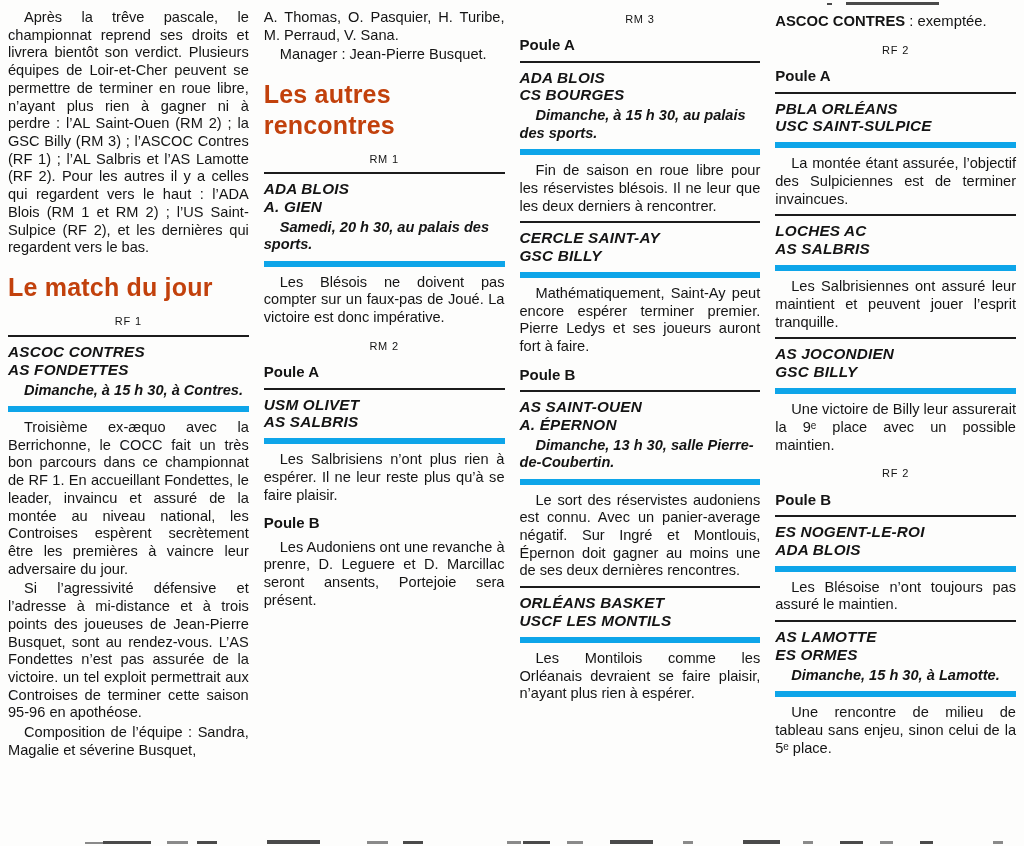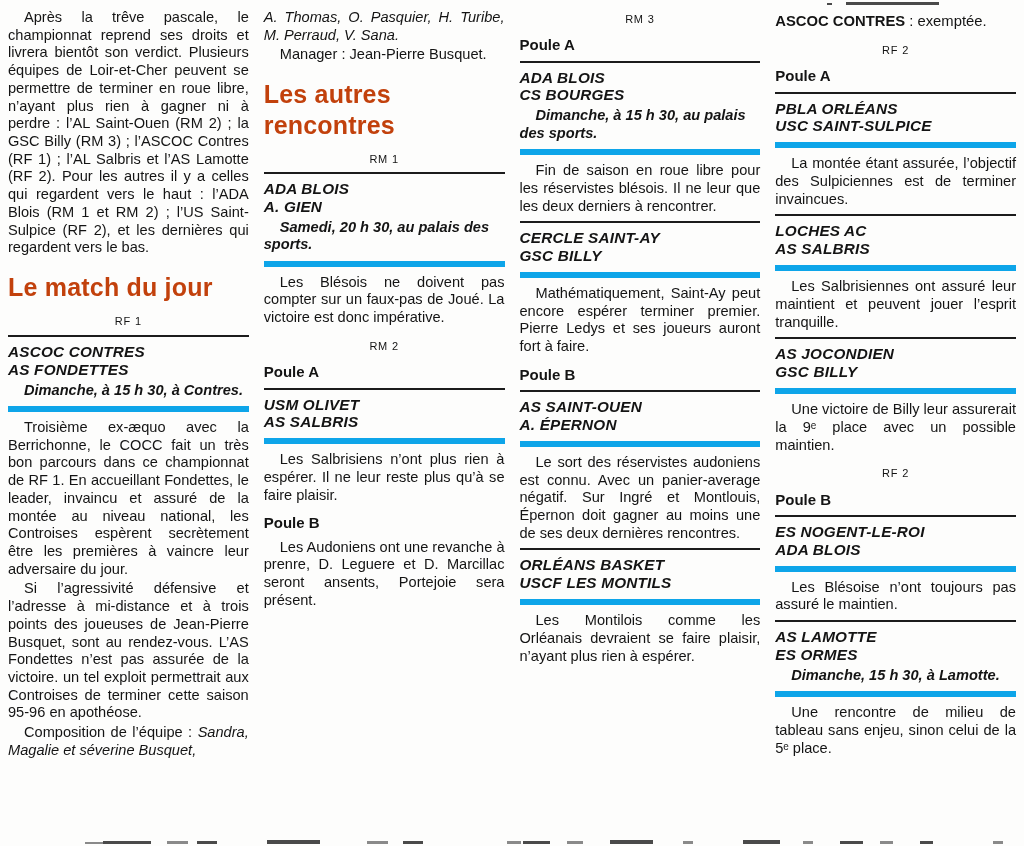--- a/index.html
+++ b/index.html
@@ -10,21 +10,21 @@
   }
   .masthead{padding-top:8px;text-align:center;}
   .masthead h1{
     margin:0;font-size:61px;font-weight:bold;letter-spacing:-2.5px;
     line-height:1.05;color:#0d0d0d;transform:scaleY(1.04);
   }
   .cols{display:flex;gap:15px;padding:9px 8px 0 8px;}
   .col{flex:1;min-width:0;font-size:14.6px;line-height:1.215;text-align:justify;}
   p.body{margin:0 0 2px 0;text-indent:16px;}
   p.noindent{text-indent:0;}
-  .italic{font-style:italic;}
+  .italic{}
   .b{font-weight:bold;}
   h2.sec{font-size:25px;font-weight:bold;margin:15px 0 2px 0;text-align:left;letter-spacing:0.2px;color:#c2410c;}
   .division{text-align:center;font-size:11px;font-weight:normal;margin:13px 0 6px 0;letter-spacing:0.8px;}
   .poule{font-weight:bold;font-size:15px;margin:10px 0 2px 0;text-align:left;}
   .match{
     border-top:2px solid #1c1c1c;border-bottom:6px solid #0ea5e9;
     padding:6px 0 7px 0;margin:6px 0 7px 0;text-align:left;
   }
   .team{font-weight:bold;font-style:italic;font-size:15.3px;line-height:1.17;letter-spacing:0.2px;}
   .schedule{
@@ -105,20 +105,21 @@
       <div class="match">
         <div class="team">CERCLE SAINT-AY</div>
         <div class="team">GSC BILLY</div>
       </div>
       <p class="comment">Mathématiquement, Saint-Ay peut encore espérer terminer premier. Pierre Ledys et ses joueurs auront fort à faire.</p>
 
       <div class="poule">Poule B</div>
       <div class="match">
         <div class="team">AS SAINT-OUEN</div>
         <div class="team">A. ÉPERNON</div>
+        <div class="schedule">Dimanche, 13 h 30, salle Pierre-de-Coubertin.</div>
       </div>
       <p class="comment">Le sort des réservistes audoniens est connu. Avec un panier-average négatif. Sur Ingré et Montlouis, Épernon doit gagner au moins une de ses deux dernières rencontres.</p>
 
       <div class="match">
         <div class="team">ORLÉANS BASKET</div>
         <div class="team">USCF LES MONTILS</div>
       </div>
       <p class="comment">Les Montilois comme les Orléanais devraient se faire plaisir, n’ayant plus rien à espérer.</p>
     </div>
 

